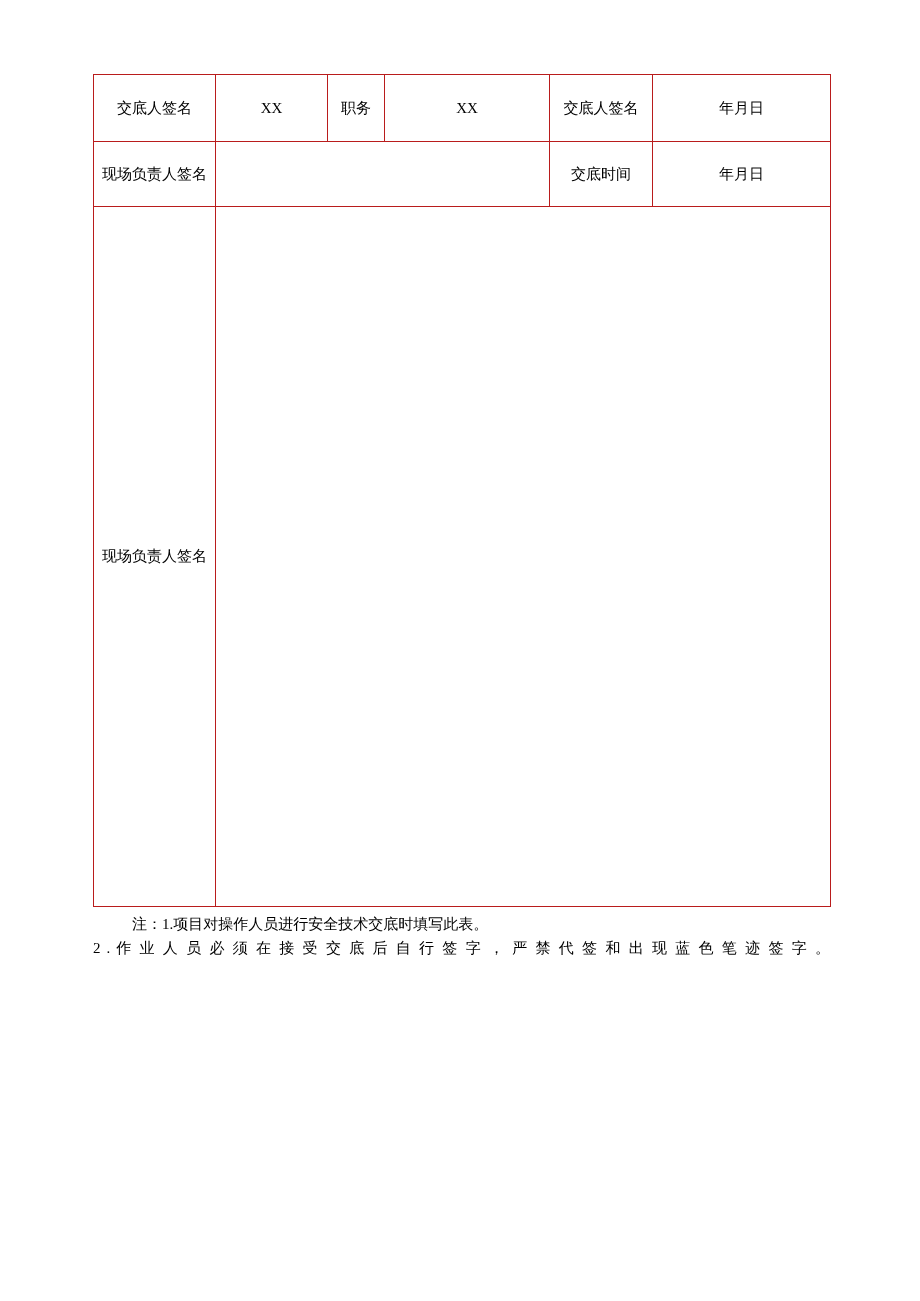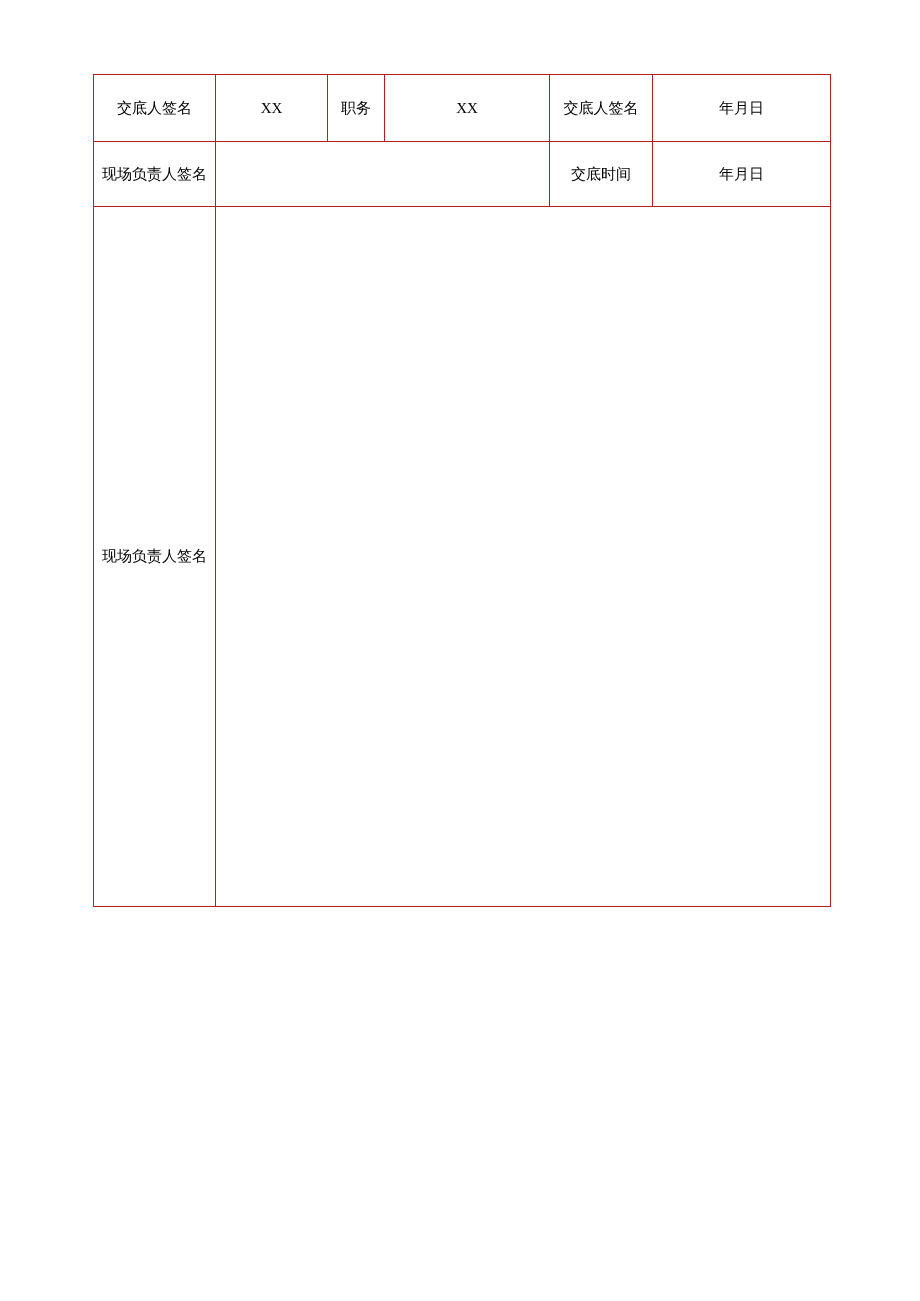--- a/index.html
+++ b/index.html
@@ -97,13 +97,15 @@
     </tr>
     <tr class="row3">
       <td>现场负责人签名</td>
       <td colspan="5"></td>
     </tr>
   </tbody>
     </table>
 </div>
 
 <div class="notes">
+  <div class="note1">注：1.项目对操作人员进行安全技术交底时填写此表。</div>
+  <div class="note2">2 . 作 业 人 员 必 须 在 接 受 交 底 后 自 行 签 字 ， 严 禁 代 签 和 出 现 蓝 色 笔 迹 签 字 。</div>
 </div>
 
 </body></html>

